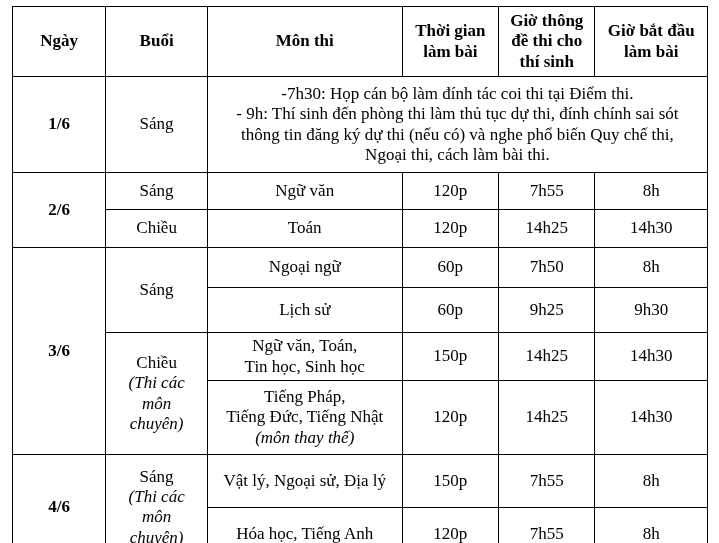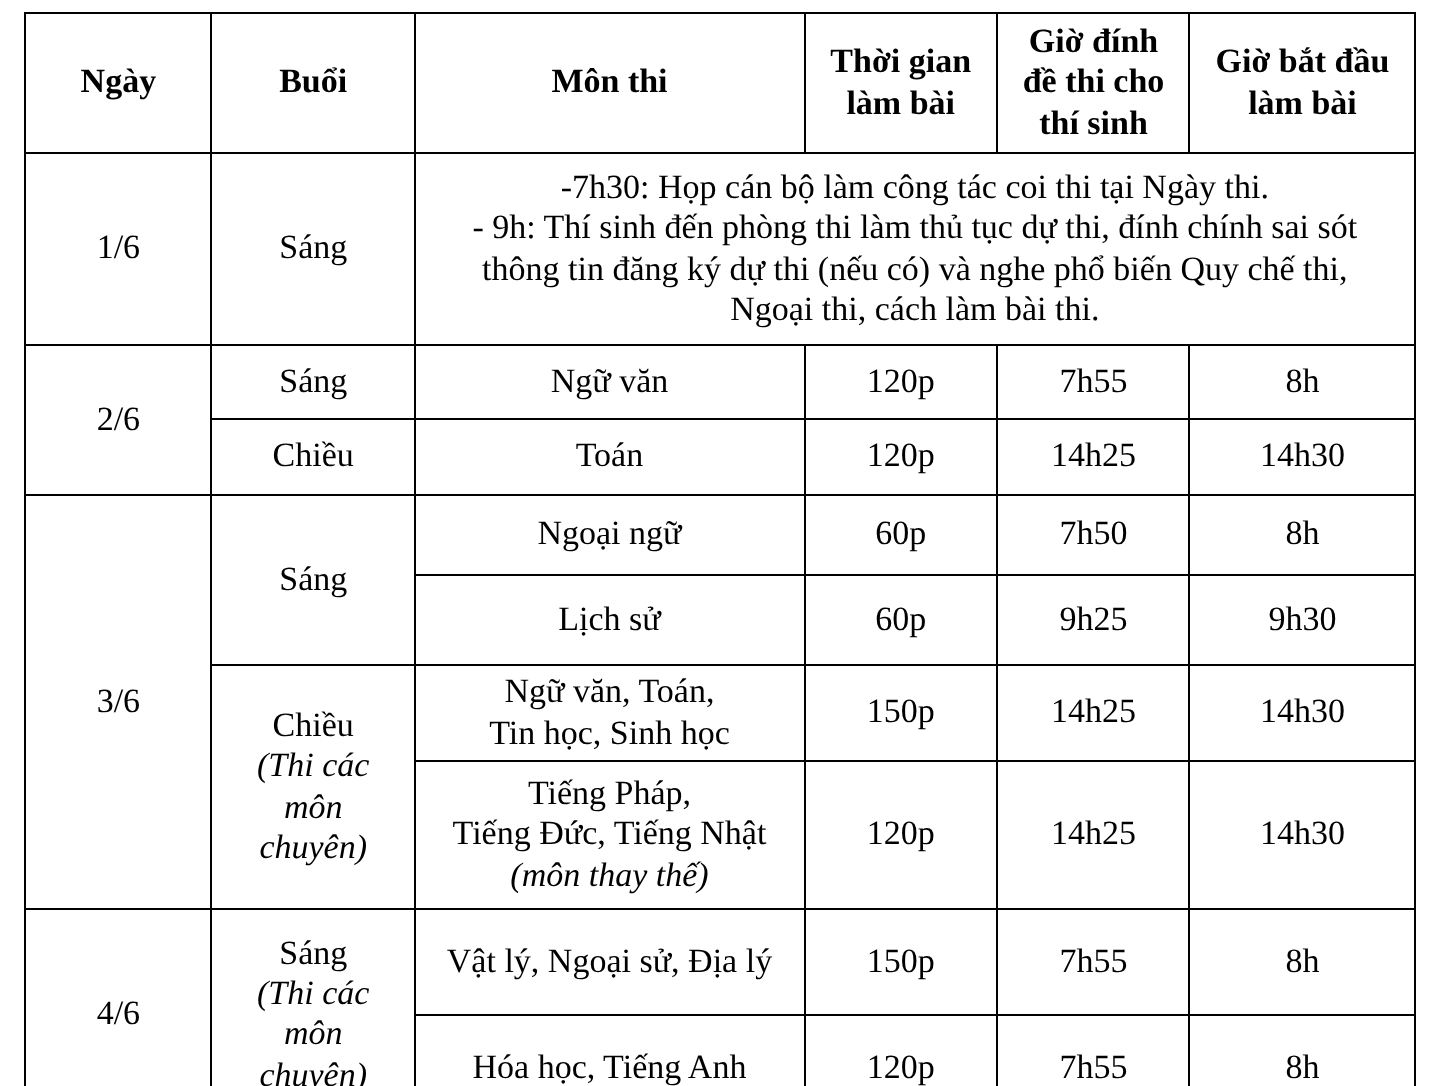--- a/index.html
+++ b/index.html
@@ -49,21 +49,21 @@
   thead td, .th {
     font-weight: bold;
     font-size: 17px;
     line-height: 1.22;
   }
   tr.header-row td {
     height: 50px;
     padding: 4px 3px;
   }
   td.date-cell {
-    font-weight: normal;
+    font-weight: bold;
     font-size: 17px;
   }
   td.note-cell {
     font-size: 17px;
     line-height: 1.38;
     padding: 6px 8px;
     text-align: center;
   }
   td.session-cell {
     font-size: 17px;
@@ -110,35 +110,35 @@
 
       <tr class="header-row">
         <td class="th">Ngày</td>
         <td class="th">Buổi</td>
         <td class="th">Môn thi</td>
         <td class="th">
           <span>Thời gian</span><br>
           <span>làm bài</span>
         </td>
         <td class="th">
-          <span>Giờ đính</span><br>
+          <span>Giờ thông</span><br>
           <span>đề thi cho</span><br>
           <span>thí sinh</span>
         </td>
         <td class="th">
           <span class="nowrapline">Giờ bắt đầu</span><br>
           <span>làm bài</span>
         </td>
       </tr>
 
       <tr class="rh-1">
         <td class="date-cell">1/6</td>
         <td class="session-cell">Sáng</td>
         <td class="note-cell" colspan="4">
-          <span>-7h30: Họp cán bộ làm công tác coi thi tại Ngày thi.</span><br>
+          <span>-7h30: Họp cán bộ làm đính tác coi thi tại Điểm thi.</span><br>
           <span>- 9h: Thí sinh đến phòng thi làm thủ tục dự thi, đính chính sai sót</span><br>
           <span>thông tin đăng ký dự thi (nếu có) và nghe phổ biến Quy chế thi,</span><br>
           <span>Ngoại thi, cách làm bài thi.</span>
         </td>
       </tr>
 
       <tr class="rh-2">
         <td class="date-cell" rowspan="2">2/6</td>
         <td class="session-cell">Sáng</td>
         <td class="subject-cell">Ngữ văn</td>

